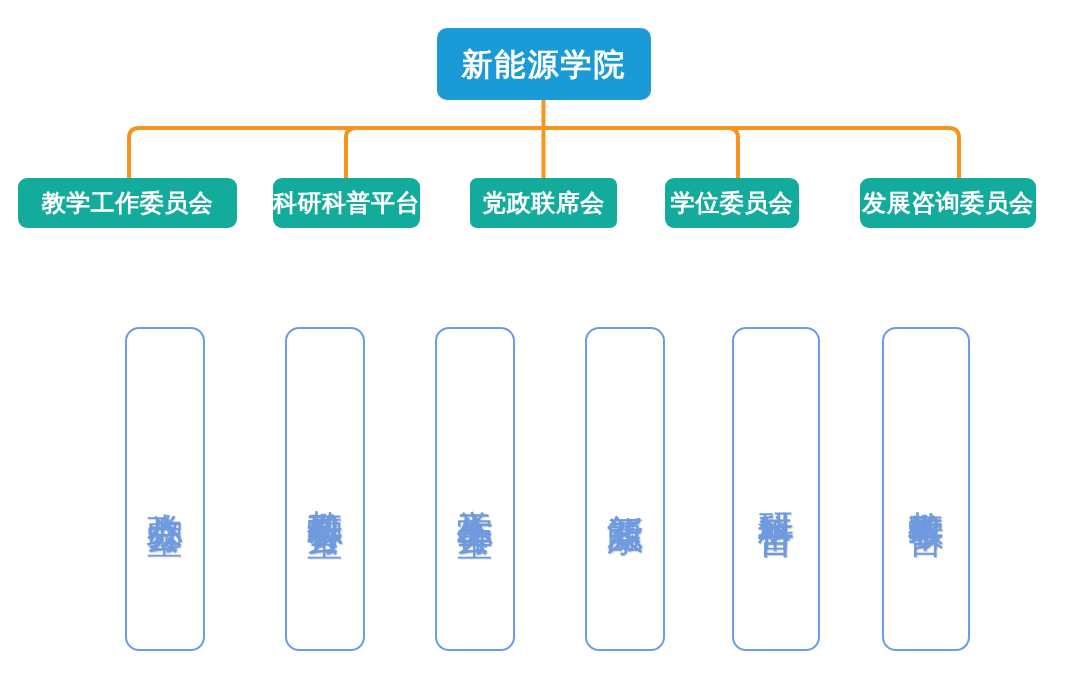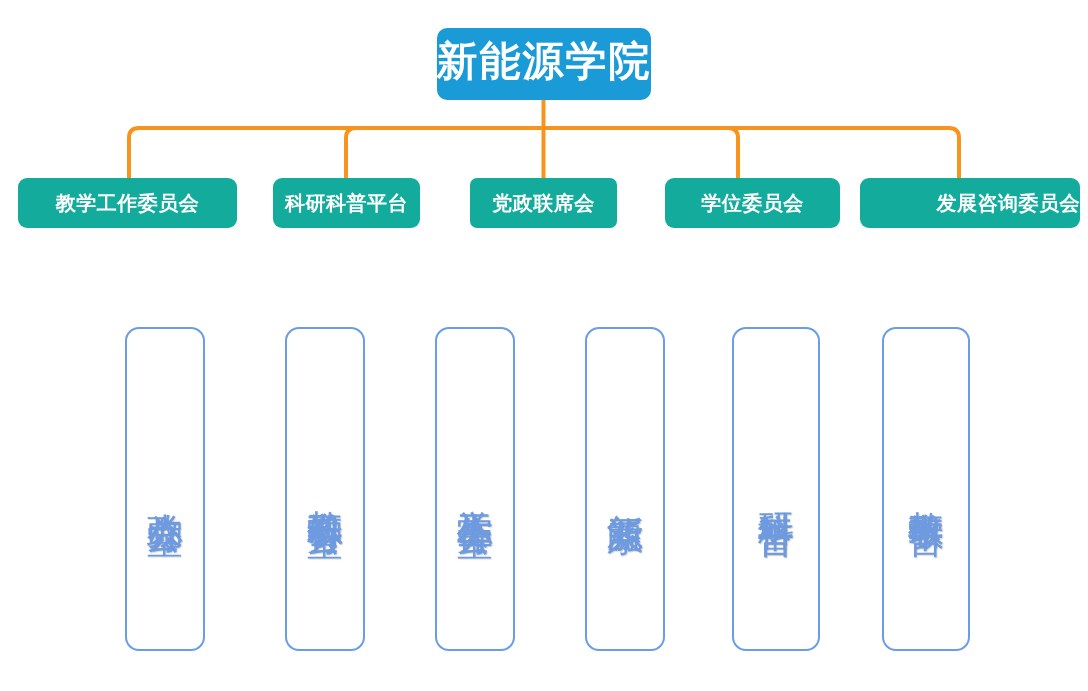--- a/index.html
+++ b/index.html
@@ -37,43 +37,42 @@
     height: 72px;
     background: #1a9ad6;
     border-radius: 10px;
     display: flex;
     align-items: center;
     justify-content: center;
     z-index: 3;
   }
   .root-node .label {
     color: #ffffff;
-    font-size: 41px;
+    font-size: 31px;
     font-weight: bold;
     letter-spacing: 2px;
     line-height: 1;
     white-space: nowrap;
-    font-family: Liberation Mono, monospace;
   }
 
   
   .committee-node {
     position: absolute;
     top: 178px;
     height: 50px;
     background: #12ab9c;
     border-radius: 9px;
     display: flex;
     align-items: center;
     justify-content: center;
     z-index: 3;
   }
   .committee-node .label {
     color: #ffffff;
-    font-size: 20px;
+    font-size: 24px;
     font-weight: bold;
     letter-spacing: 0.5px;
     line-height: 1;
     white-space: nowrap;
   }
 
   
   .dept-node {
     position: absolute;
     top: 327px;
@@ -122,24 +121,24 @@
 
   <div class="committee-node" style="left:18px; width:219px;">
     <span class="label">教学工作委员会</span>
   </div>
   <div class="committee-node" style="left:273px; width:147px;">
     <span class="label">科研科普平台</span>
   </div>
   <div class="committee-node" style="left:470px; width:147px;border-radius:7px;">
     <span class="label">党政联席会</span>
   </div>
-  <div class="committee-node" style="left:665px; width:175px;">
+  <div class="committee-node" style="left:665px; width:134px;">
     <span class="label">学位委员会</span>
   </div>
-  <div class="committee-node" style="left:860px; width:220px;justify-content:flex-end;">
+  <div class="committee-node" style="left:860px; width:176px;">
     <span class="label">发展咨询委员会</span>
   </div>
 
   <div class="dept-node" style="left:125px; width:80px;">
     <span class="vlabel">党政办公室</span>
   </div>
   <div class="dept-node" style="left:285px; width:80px;">
     <span class="vlabel">教学科研办公室</span>
   </div>
   <div class="dept-node" style="left:435px; width:80px;">

